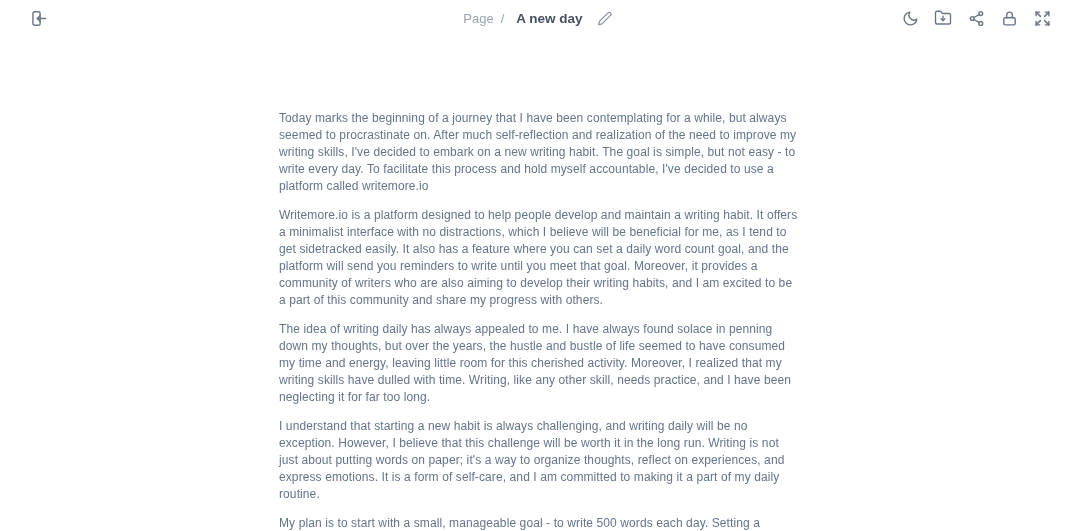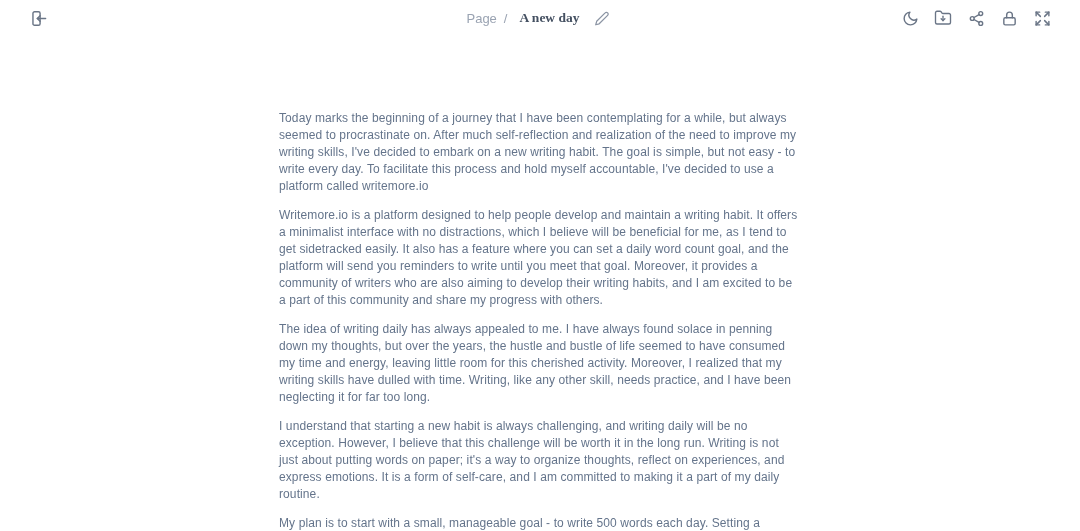--- a/index.html
+++ b/index.html
@@ -19,21 +19,21 @@
     position: absolute;
     left: 50%;
     transform: translateX(-50%);
     display: flex;
     align-items: center;
     gap: 7px;
     white-space: nowrap;
   }
   .crumb-section { color: #9aa3b2; font-size: 13px; }
   .crumb-sep { color: #9aa3b2; font-size: 13px; }
-  .crumb-title { color: #445061; font-size: 13.5px; font-weight: bold; margin-left: 5px; font-family: Liberation Serif, serif; }
+  .crumb-title { color: #445061; font-size: 13.5px; font-weight: bold; margin-left: 5px; }
   .header-right {
     position: absolute;
     right: 26px; top: 0; height: 36px;
     display: flex; align-items: center; gap: 9px;
   }
   .icon-btn {
     width: 24px; height: 24px;
     display: flex; align-items: center; justify-content: center;
     border: none; background: transparent; cursor: pointer;
     color: #6a7586; padding: 0;

